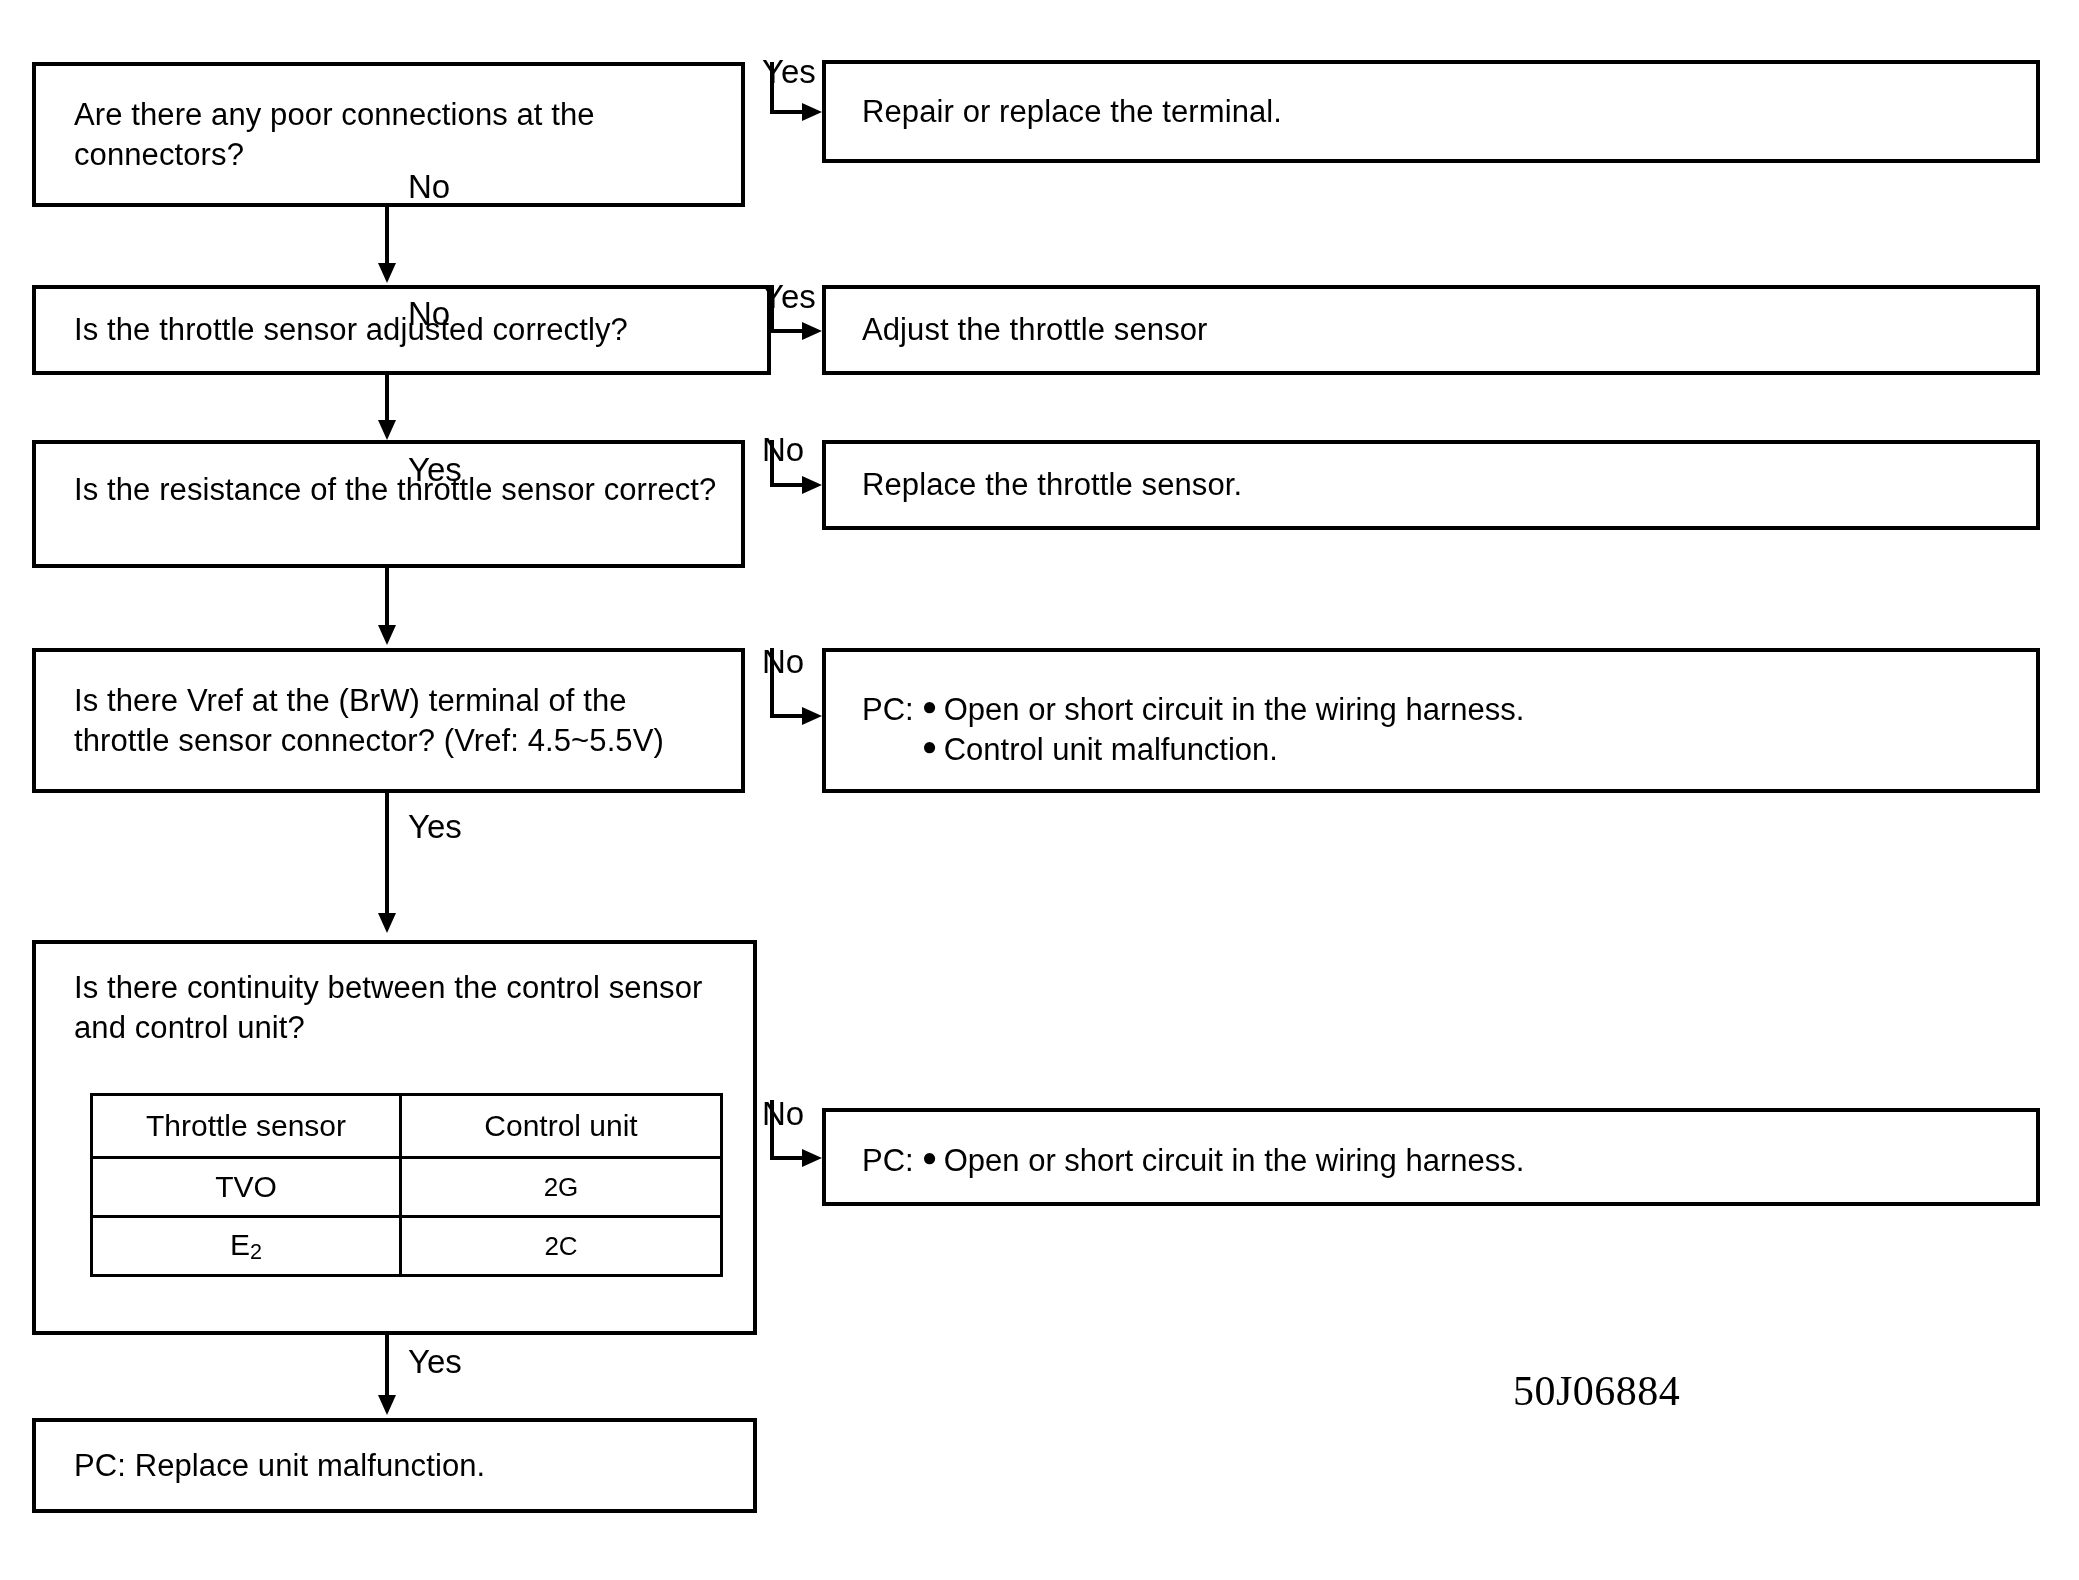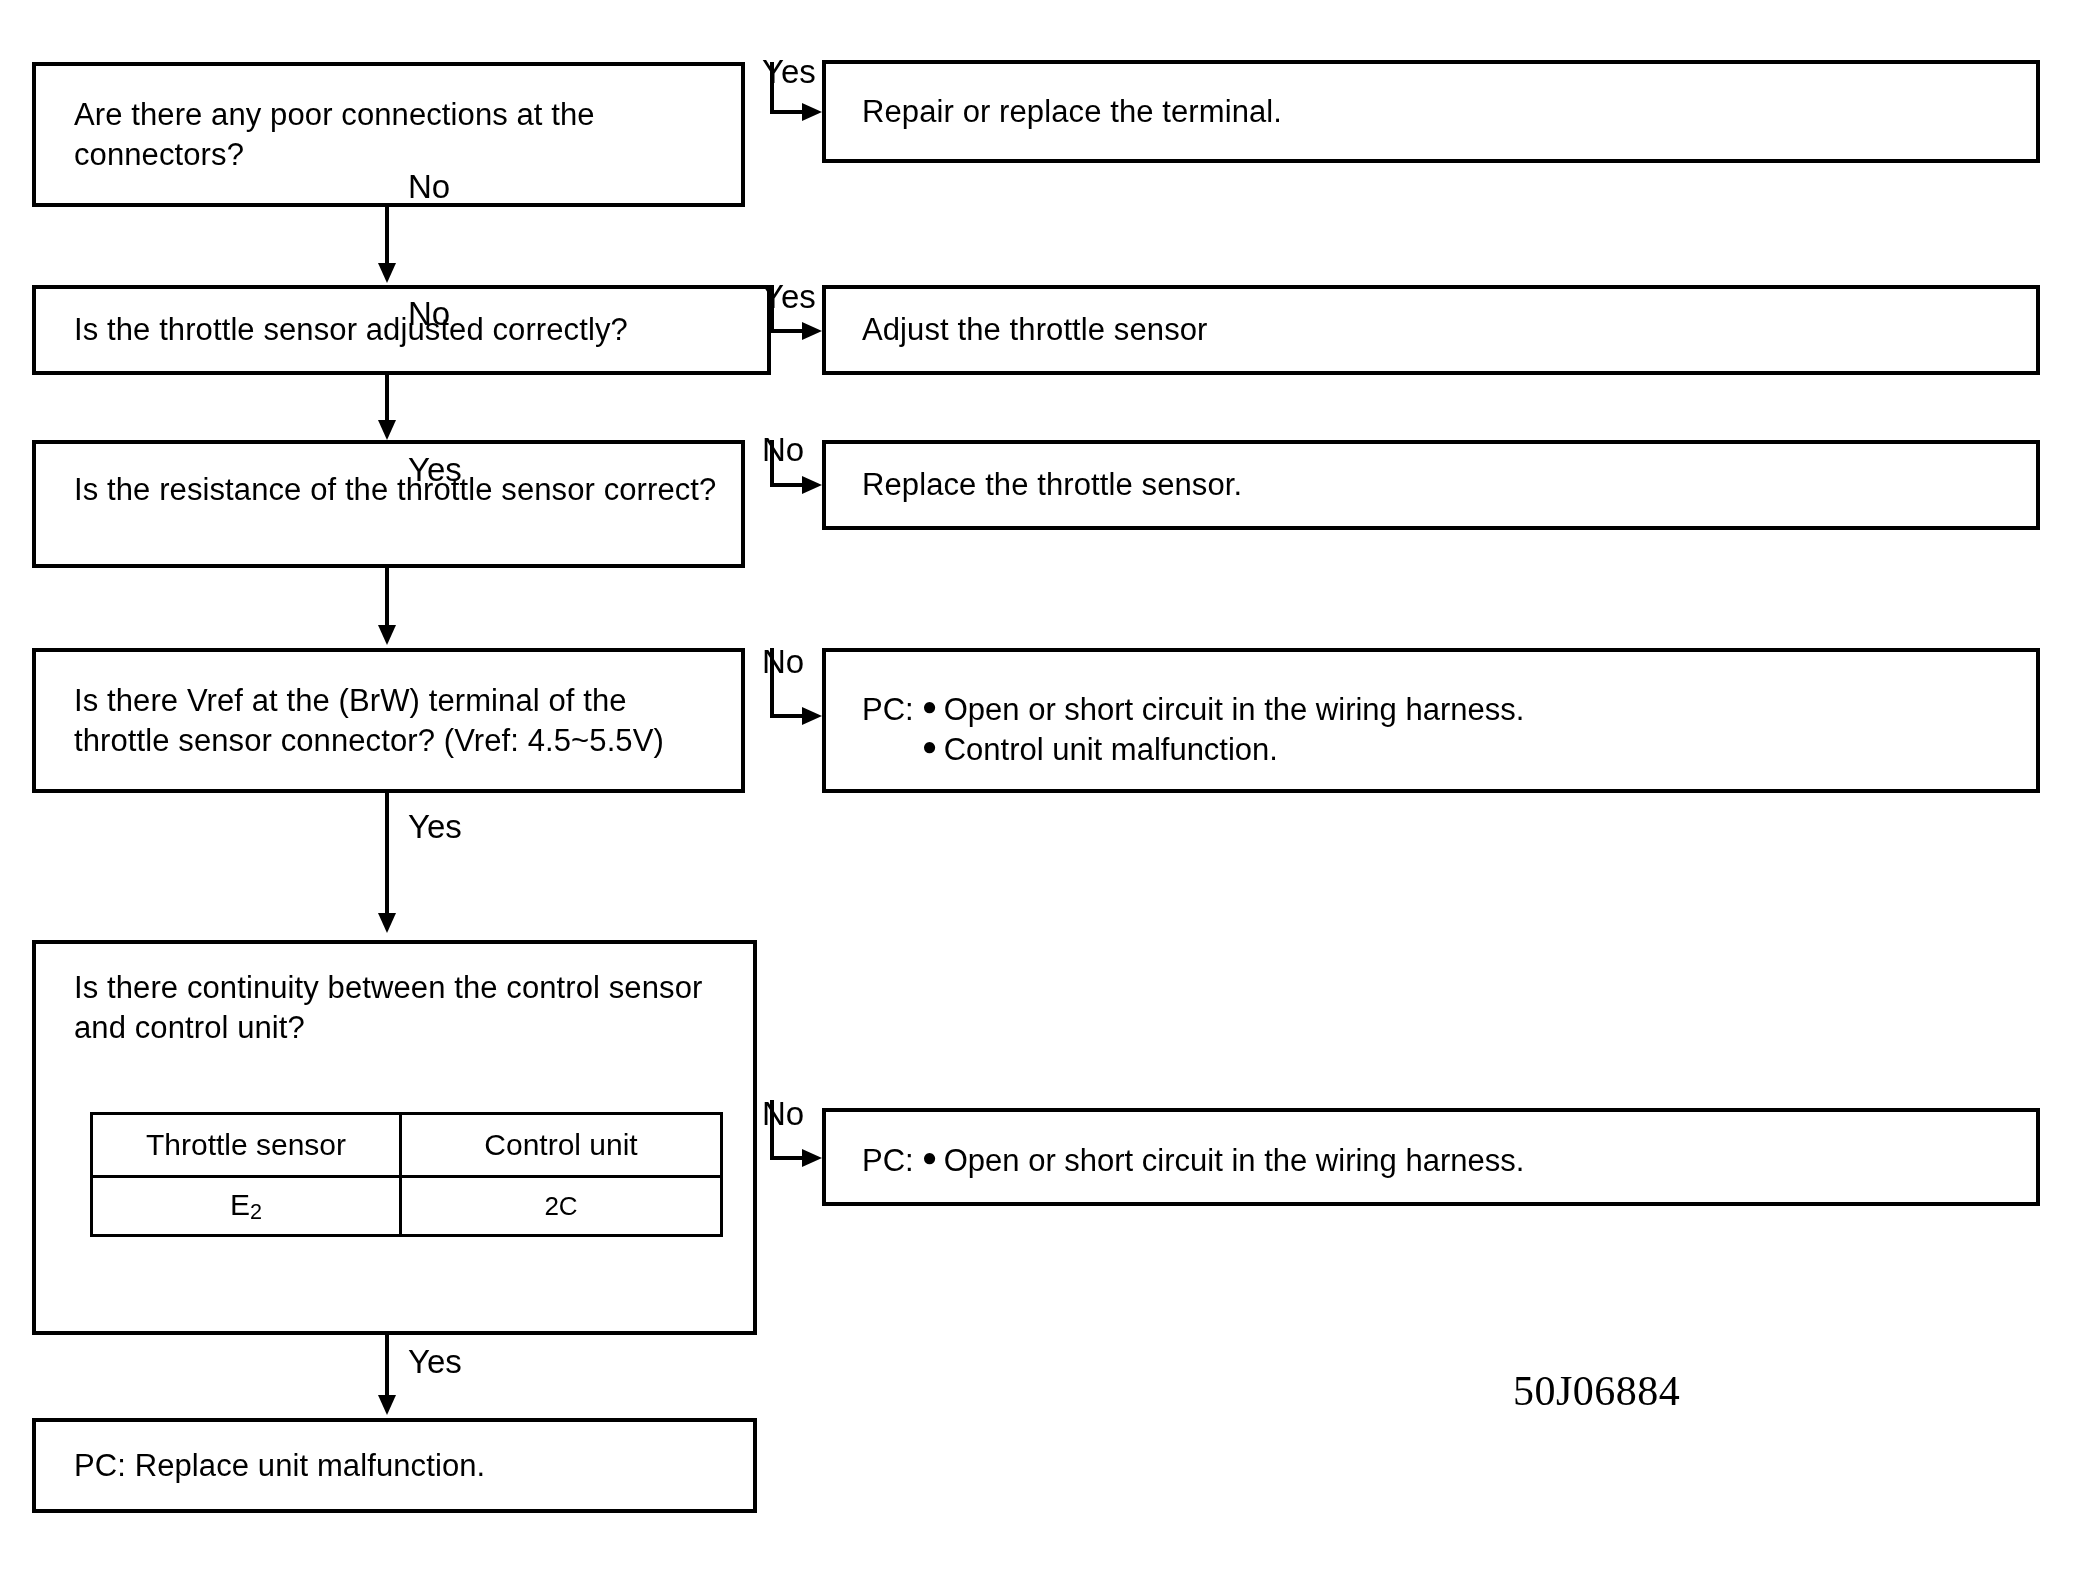--- a/index.html
+++ b/index.html
@@ -204,29 +204,33 @@
   <div class="edge-label" style="left:762px; top:645px;">No</div>
 
   <div class="vline" style="left:385px; top:793px; height:125px;"></div>
   <div class="arrow-down" style="left:378px; top:913px;"></div>
   <div class="edge-label" style="left:408px; top:810px;">Yes</div>
 
   <div class="fbox topal" style="left:32px; top:940px; width:725px; height:395px;">
     <div class="btext" style="top:24px; right:30px;">Is there continuity between the control sensor and control unit?</div>
   </div>
 
-  <table class="ctable" style="left:90px; top:1093px;margin-top:19px;">
+  <table class="ctable" style="left:90px; top:1093px;">
     <thead>
       <tr>
         <th class="hdr-cell c-left">Throttle sensor</th>
         <th class="hdr-cell c-right">Control unit</th>
       </tr>
     </thead>
     <tbody>
       <tr>
+        <td class="val-cell c-left">TVO</td>
+        <td class="val-cell c-right small-val">2G</td>
+      </tr>
+      <tr>
         <td class="val-cell c-left"><span>E</span><span class="sub">2</span></td>
         <td class="val-cell c-right small-val">2C</td>
       </tr>
     </tbody>
   </table>
 
   <div class="fbox mid" style="left:822px; top:1108px; width:1218px; height:98px;"></div>
 
   <div class="pcwrap" style="left:862px; top:1141px; width:1140px;">
     <div class="pclabel">PC:</div>

